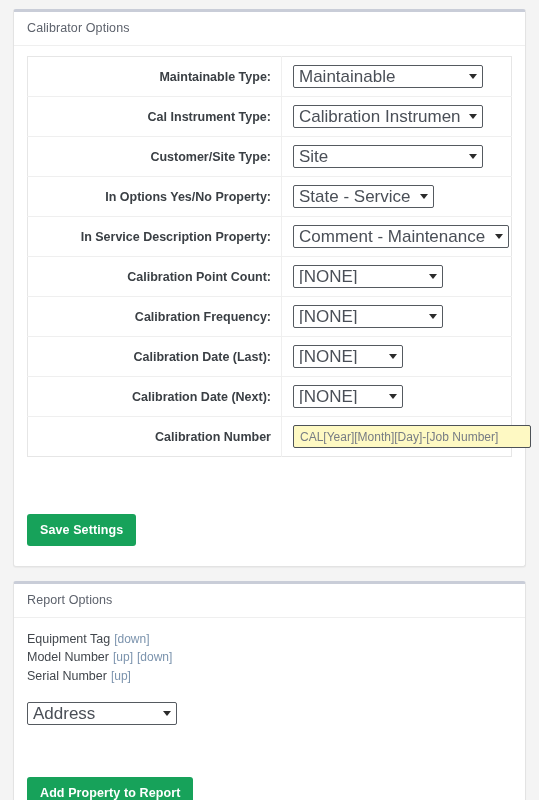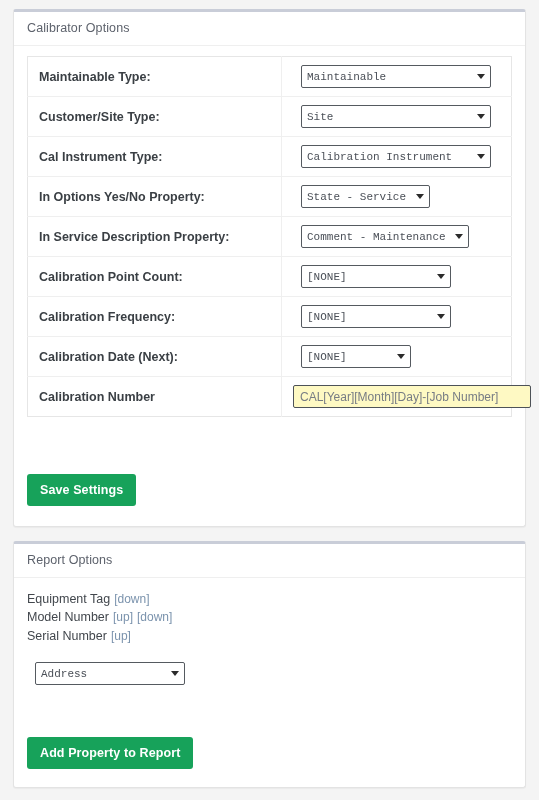--- a/index.html
+++ b/index.html
@@ -44,36 +44,36 @@
     vertical-align: middle;
     height: 37px;
   }
   td.lbl {
     width: 254px;
     border-right: 1px solid #efefef;
     font-size: 12.5px;
     font-weight: bold;
     color: #3a3f44;
     white-space: nowrap;
+    text-align: right;
   }
   td.ctl { padding-left: 11px; }
 
   
   select.sel {
-    font-family: Liberation Mono, monospace;
-    font-size: 11px;
+    font-family: Liberation Sans, sans-serif;
+    font-size: 17px;
     color: #4a4f57;
     background: #ffffff;
     border: 1px solid #555a60;
     border-radius: 2px;
     padding: 3px 22px 3px 5px;
     height: 23px;
     line-height: 16px;
     appearance: none;
-    margin-left: 8px;
     -webkit-appearance: none;
     -moz-appearance: none;
   }
   .sel-wrap { position: relative; display: inline-block; vertical-align: middle; }
   .sel-wrap .caret {
     position: absolute; right: 6px; top: 50%;
     margin-top: -3px;
     width: 0; height: 0; pointer-events: none;
     border-left: 4px solid transparent;
     border-right: 4px solid transparent;
@@ -140,42 +140,46 @@
   <div class="panel">
     <div class="panel-heading">Calibrator Options</div>
     <div class="panel-body">
       <table class="opt-table">
         <tbody id="opt-rows">
             <tr>
               <td class="lbl">Maintainable Type:</td>
               <td class="ctl"><span class="sel-wrap"><select class="sel w190"><option>Maintainable</option></select><span class="caret"></span></span></td>
             </tr>
             <tr>
+              <td class="lbl">Cal Instrument Type:</td>
+              <td class="ctl"><span class="sel-wrap"><select class="sel w190"><option>Calibration Instrument</option></select><span class="caret"></span></span></td>
+            </tr>
+            <tr>
               <td class="lbl">Customer/Site Type:</td>
               <td class="ctl"><span class="sel-wrap"><select class="sel w190"><option>Site</option></select><span class="caret"></span></span></td>
             </tr>
             <tr>
-              <td class="lbl">Cal Instrument Type:</td>
-              <td class="ctl"><span class="sel-wrap"><select class="sel w190"><option>Calibration Instrument</option></select><span class="caret"></span></span></td>
-            </tr>
-            <tr>
               <td class="lbl">In Options Yes/No Property:</td>
               <td class="ctl"><span class="sel-wrap"><select class="sel wauto"><option>State - Service</option></select><span class="caret"></span></span></td>
             </tr>
             <tr>
               <td class="lbl">In Service Description Property:</td>
               <td class="ctl"><span class="sel-wrap"><select class="sel wauto"><option>Comment - Maintenance</option></select><span class="caret"></span></span></td>
             </tr>
             <tr>
               <td class="lbl">Calibration Point Count:</td>
               <td class="ctl"><span class="sel-wrap"><select class="sel w150"><option>[NONE]</option></select><span class="caret"></span></span></td>
             </tr>
             <tr>
               <td class="lbl">Calibration Frequency:</td>
               <td class="ctl"><span class="sel-wrap"><select class="sel w150"><option>[NONE]</option></select><span class="caret"></span></span></td>
+            </tr>
+            <tr>
+              <td class="lbl">Calibration Date (Last):</td>
+              <td class="ctl"><span class="sel-wrap"><select class="sel w110"><option>[NONE]</option></select><span class="caret"></span></span></td>
             </tr>
             <tr>
               <td class="lbl">Calibration Date (Next):</td>
               <td class="ctl"><span class="sel-wrap"><select class="sel w110"><option>[NONE]</option></select><span class="caret"></span></span></td>
             </tr>
             <tr>
               <td class="lbl">Calibration Number</td>
               <td class="ctl"><input type="text" class="txt" value="CAL[Year][Month][Day]-[Job Number]" style=""></td>
             </tr>
           </tbody>

